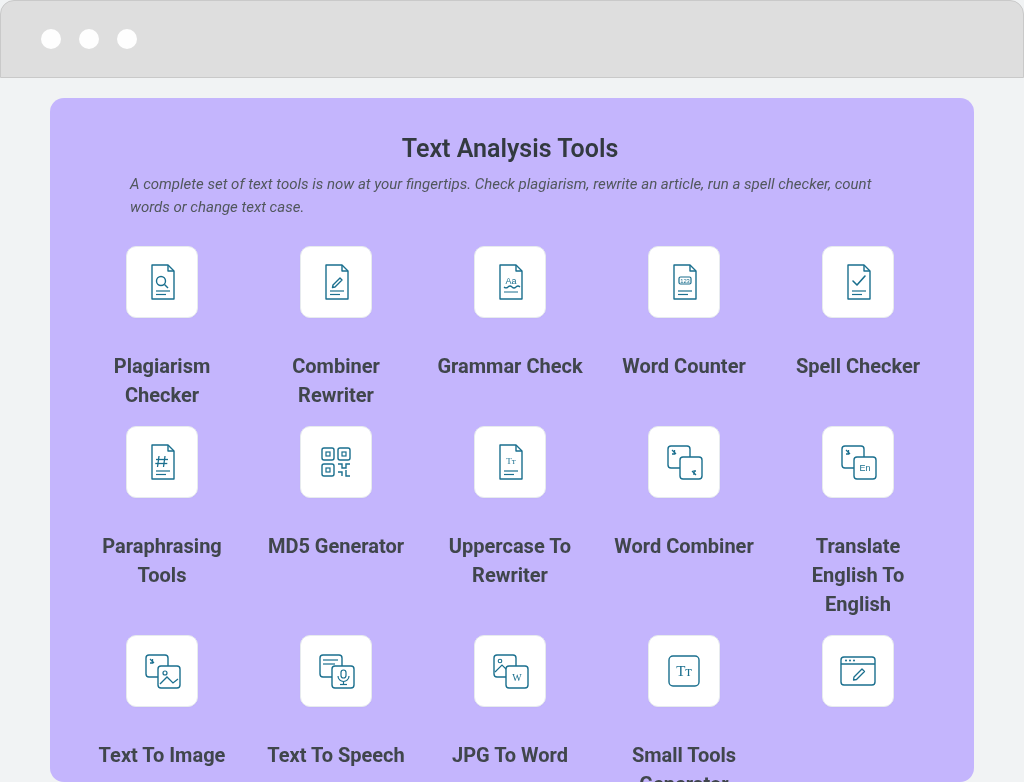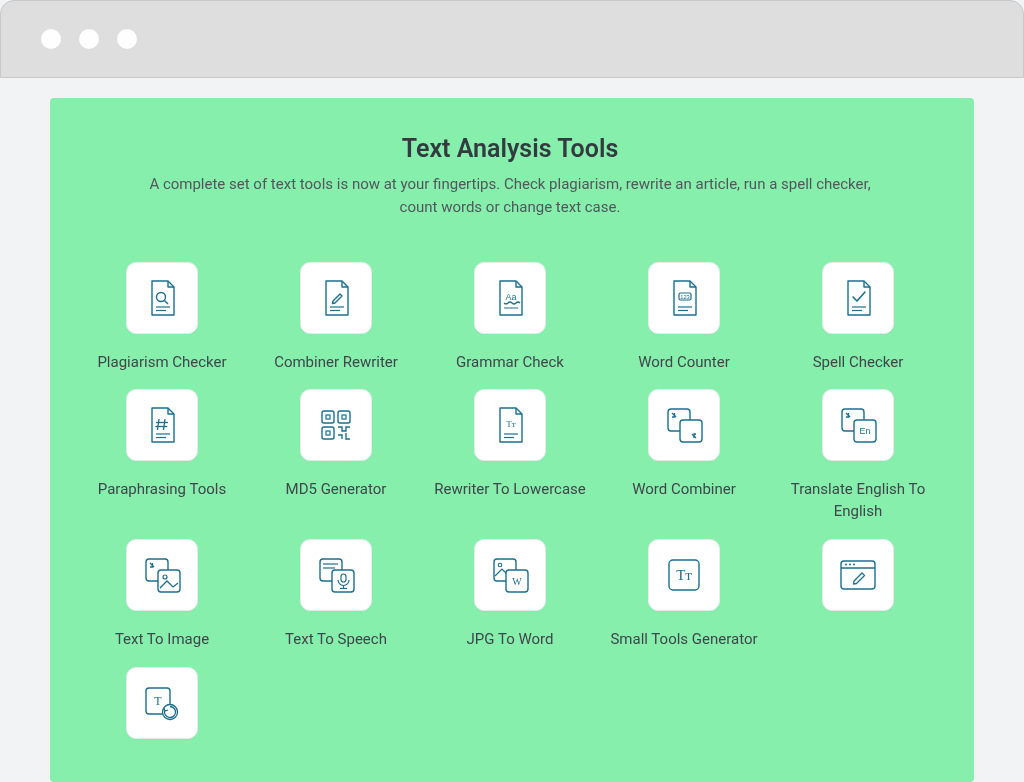--- a/index.html
+++ b/index.html
@@ -26,39 +26,39 @@
     background: #fefefe;
     border-radius: 50%;
   }
   .page {
     background: #f1f3f4;
     padding: 20px 50px 0 50px;
     height: calc(782px - 78px);
     overflow: hidden;
   }
   .content-card {
-    background: #86efac;
-    border-radius: 4px;
+    background: #c4b5fd;
+    border-radius: 14px;
     padding: 36px 36px 0 32px;
     height: 100%;
   }
   .title {
     text-align: center;
     color: #333a40;
     font-size: 25px;
     font-weight: 600;
     margin-bottom: 10px;
   }
   .subtitle {
-    text-align: center;
     color: #51575d;
     font-size: 15px;
     line-height: 1.55;
     max-width: 760px;
-    margin: 0 auto 40px auto;
+    margin: 0 auto 24px auto;
+    font-style: italic;
   }
   .grid {
     display: grid;
     grid-template-columns: repeat(5, 1fr);
     gap: 14px 14px;
   }
   .tool {
     display: flex;
     flex-direction: column;
     align-items: center;
@@ -66,30 +66,30 @@
     padding-top: 2px;
   }
   .icon-box {
     width: 72px;
     height: 72px;
     border: 1px solid #e7ebee;
     border-radius: 10px;
     display: flex;
     align-items: center;
     justify-content: center;
-    margin-bottom: 18px;
+    margin-bottom: 34px;
     box-shadow: 0 1px 2px rgba(0,0,0,0.02);
     background:#fff;
     cursor:pointer;
   }
   .tool-label {
     color: #40464c;
-    font-size: 15px;
+    font-size: 20px;
     line-height: 1.45;
-    font-weight: 400;
+    font-weight: 700;
     max-width: 155px;
   }
   svg { display:block; }
 </style>
 </head>
 <body>
 
 <div class="browser-chrome">
   <div class="browser-dot"></div>
   <div class="browser-dot"></div>
@@ -195,21 +195,21 @@
         <div class="tool">
           <div class="icon-box">
             <svg width="40" height="42" viewBox="0 0 40 42" fill="none">
     <path d="M10 4 H26 L32 10 V38 H10 Z" stroke="#1a6f8e" stroke-width="1.4" stroke-linejoin="round"></path>
     <path d="M26 4 V10 H32" stroke="#1a6f8e" stroke-width="1.4" stroke-linejoin="round"></path>
     <text x="21" y="23" text-anchor="middle" font-size="9" fill="#1a6f8e" font-family="Georgia,serif">Tт</text>
               <line x1="14" y1="30" x2="28" y2="30" stroke="#1a6f8e" stroke-width="1.2"></line>
           <line x1="14" y1="33.5" x2="24" y2="33.5" stroke="#1a6f8e" stroke-width="1.2"></line>
   </svg>
           </div>
-          <div class="tool-label">Rewriter To Lowercase</div>
+          <div class="tool-label">Uppercase To Rewriter</div>
         </div>
         <div class="tool">
           <div class="icon-box">
             <svg width="46" height="42" viewBox="0 0 46 42" fill="none">
     <rect x="7" y="5" width="22" height="22" rx="3" stroke="#1a6f8e" stroke-width="1.4"></rect>
     <path d="M11 9 L15 13" stroke="#1a6f8e" stroke-width="1.3"></path>
               <path d="M13.5 9 L13.5 13 L11 13" stroke="#1a6f8e" stroke-width="1.3" fill="none"></path>
     <rect x="19" y="16" width="22" height="22" rx="3" stroke="#1a6f8e" stroke-width="1.4" fill="#fff"></rect>
     <path d="M35 34 L31 30" stroke="#1a6f8e" stroke-width="1.3"></path>
               <path d="M33 34 L33 30 L35 30" stroke="#1a6f8e" stroke-width="1.3" fill="none"></path>

